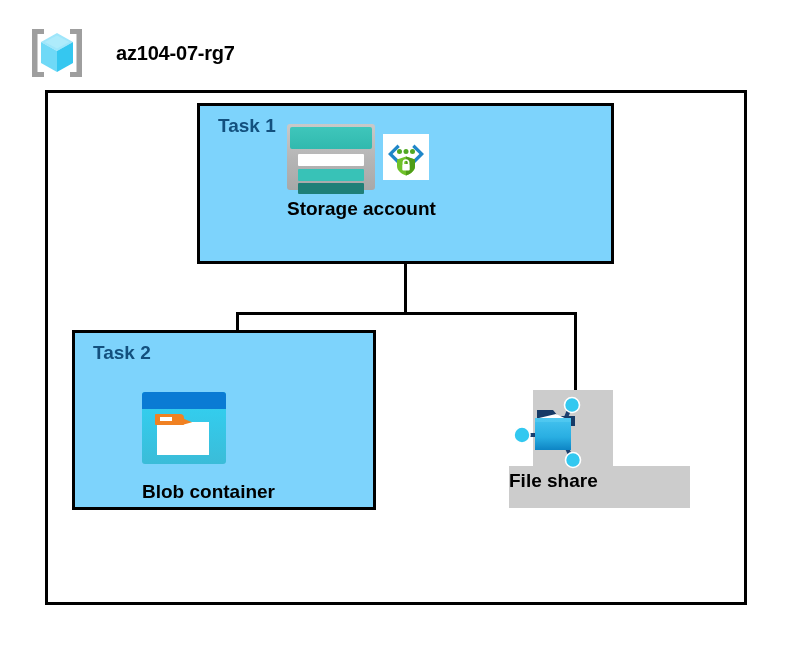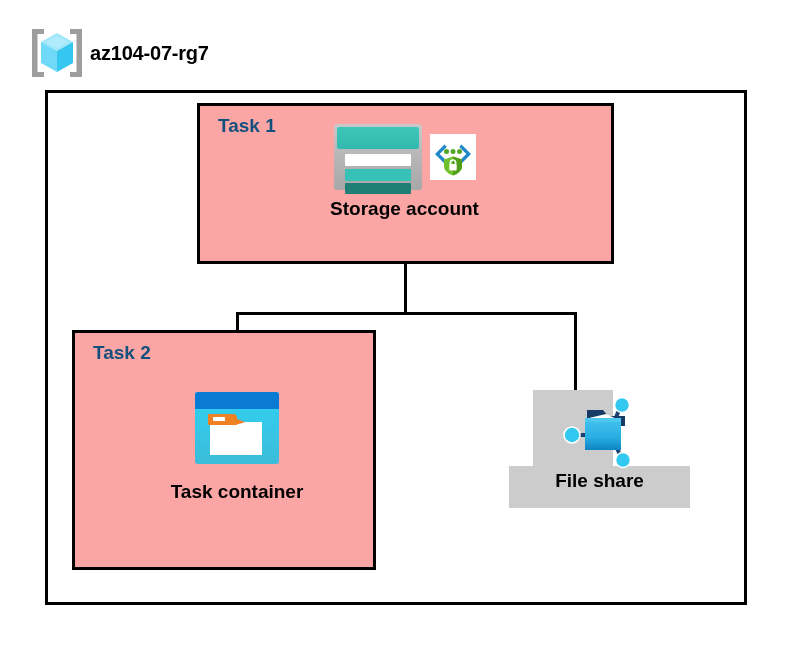--- a/index.html
+++ b/index.html
@@ -26,21 +26,21 @@
   }
 
   
   #rg-header {
     position: absolute;
     left: 28px;
     top: 26px;
     height: 54px;
     display: flex;
     align-items: center;
-    gap: 4px;
+    gap: 30px;
   }
   #rg-icon {
     width: 58px;
     height: 54px;
     position: relative;
     flex: 0 0 auto;
   }
   #rg-title {
     font-size: 20px;
     font-weight: bold;
@@ -57,44 +57,44 @@
     width: 702px;
     height: 515px;
     border: 3px solid #000000;
     background: #ffffff;
     box-sizing: border-box;
   }
 
   
   .task-box {
     position: absolute;
-    background: #fca5a5;
+    background: #7dd3fc;
     border: 3px solid #000000;
     box-sizing: border-box;
   }
   #task-1-box { left: 197px; top: 103px; width: 417px; height: 161px; }
-  #task-2-box { left: 72px;  top: 330px; width: 304px; height: 240px; }
+  #task-2-box { left: 72px;  top: 330px; width: 304px; height: 180px; }
   #task-3-box { left: 420px; top: 330px; width: 305px; height: 243px; }
 
   .task-label {
     position: absolute;
     left: 18px;
     top: 9px;
     font-size: 19px;
     font-weight: bold;
     color: #13507e;
     white-space: nowrap;
   }
 
   
   .node {
     position: absolute;
     display: flex;
     flex-direction: column;
-    align-items: center;
+    align-items: flex-start;
   }
   .node-caption {
     font-size: 19px;
     font-weight: bold;
     color: #000000;
     white-space: nowrap;
     line-height: 1.15;
   }
 
   
@@ -294,21 +294,21 @@
 
     <div class="icon-blob-container">
       <div class="blob-window">
         <div class="blob-titlebar"></div>
       </div>
       <div class="blob-doc"></div>
       <div class="blob-tab"></div>
       <div class="blob-tab-notch"></div>
     </div>
 
-    <div class="node-caption" style="margin-top:17px;">Task container</div>
+    <div class="node-caption" style="margin-top:17px;">Blob container</div>
   </div>
 
 
   <div class="highlight-rect" style="left:533px; top:390px; width:80px; height:78px;"></div>
 
   <div class="highlight-rect" style="left:509px; top:466px; width:181px; height:42px;"></div>
 
   <div class="node" style="left:509px; top:388px; width:181px;">
 
     <div class="icon-file-share">

